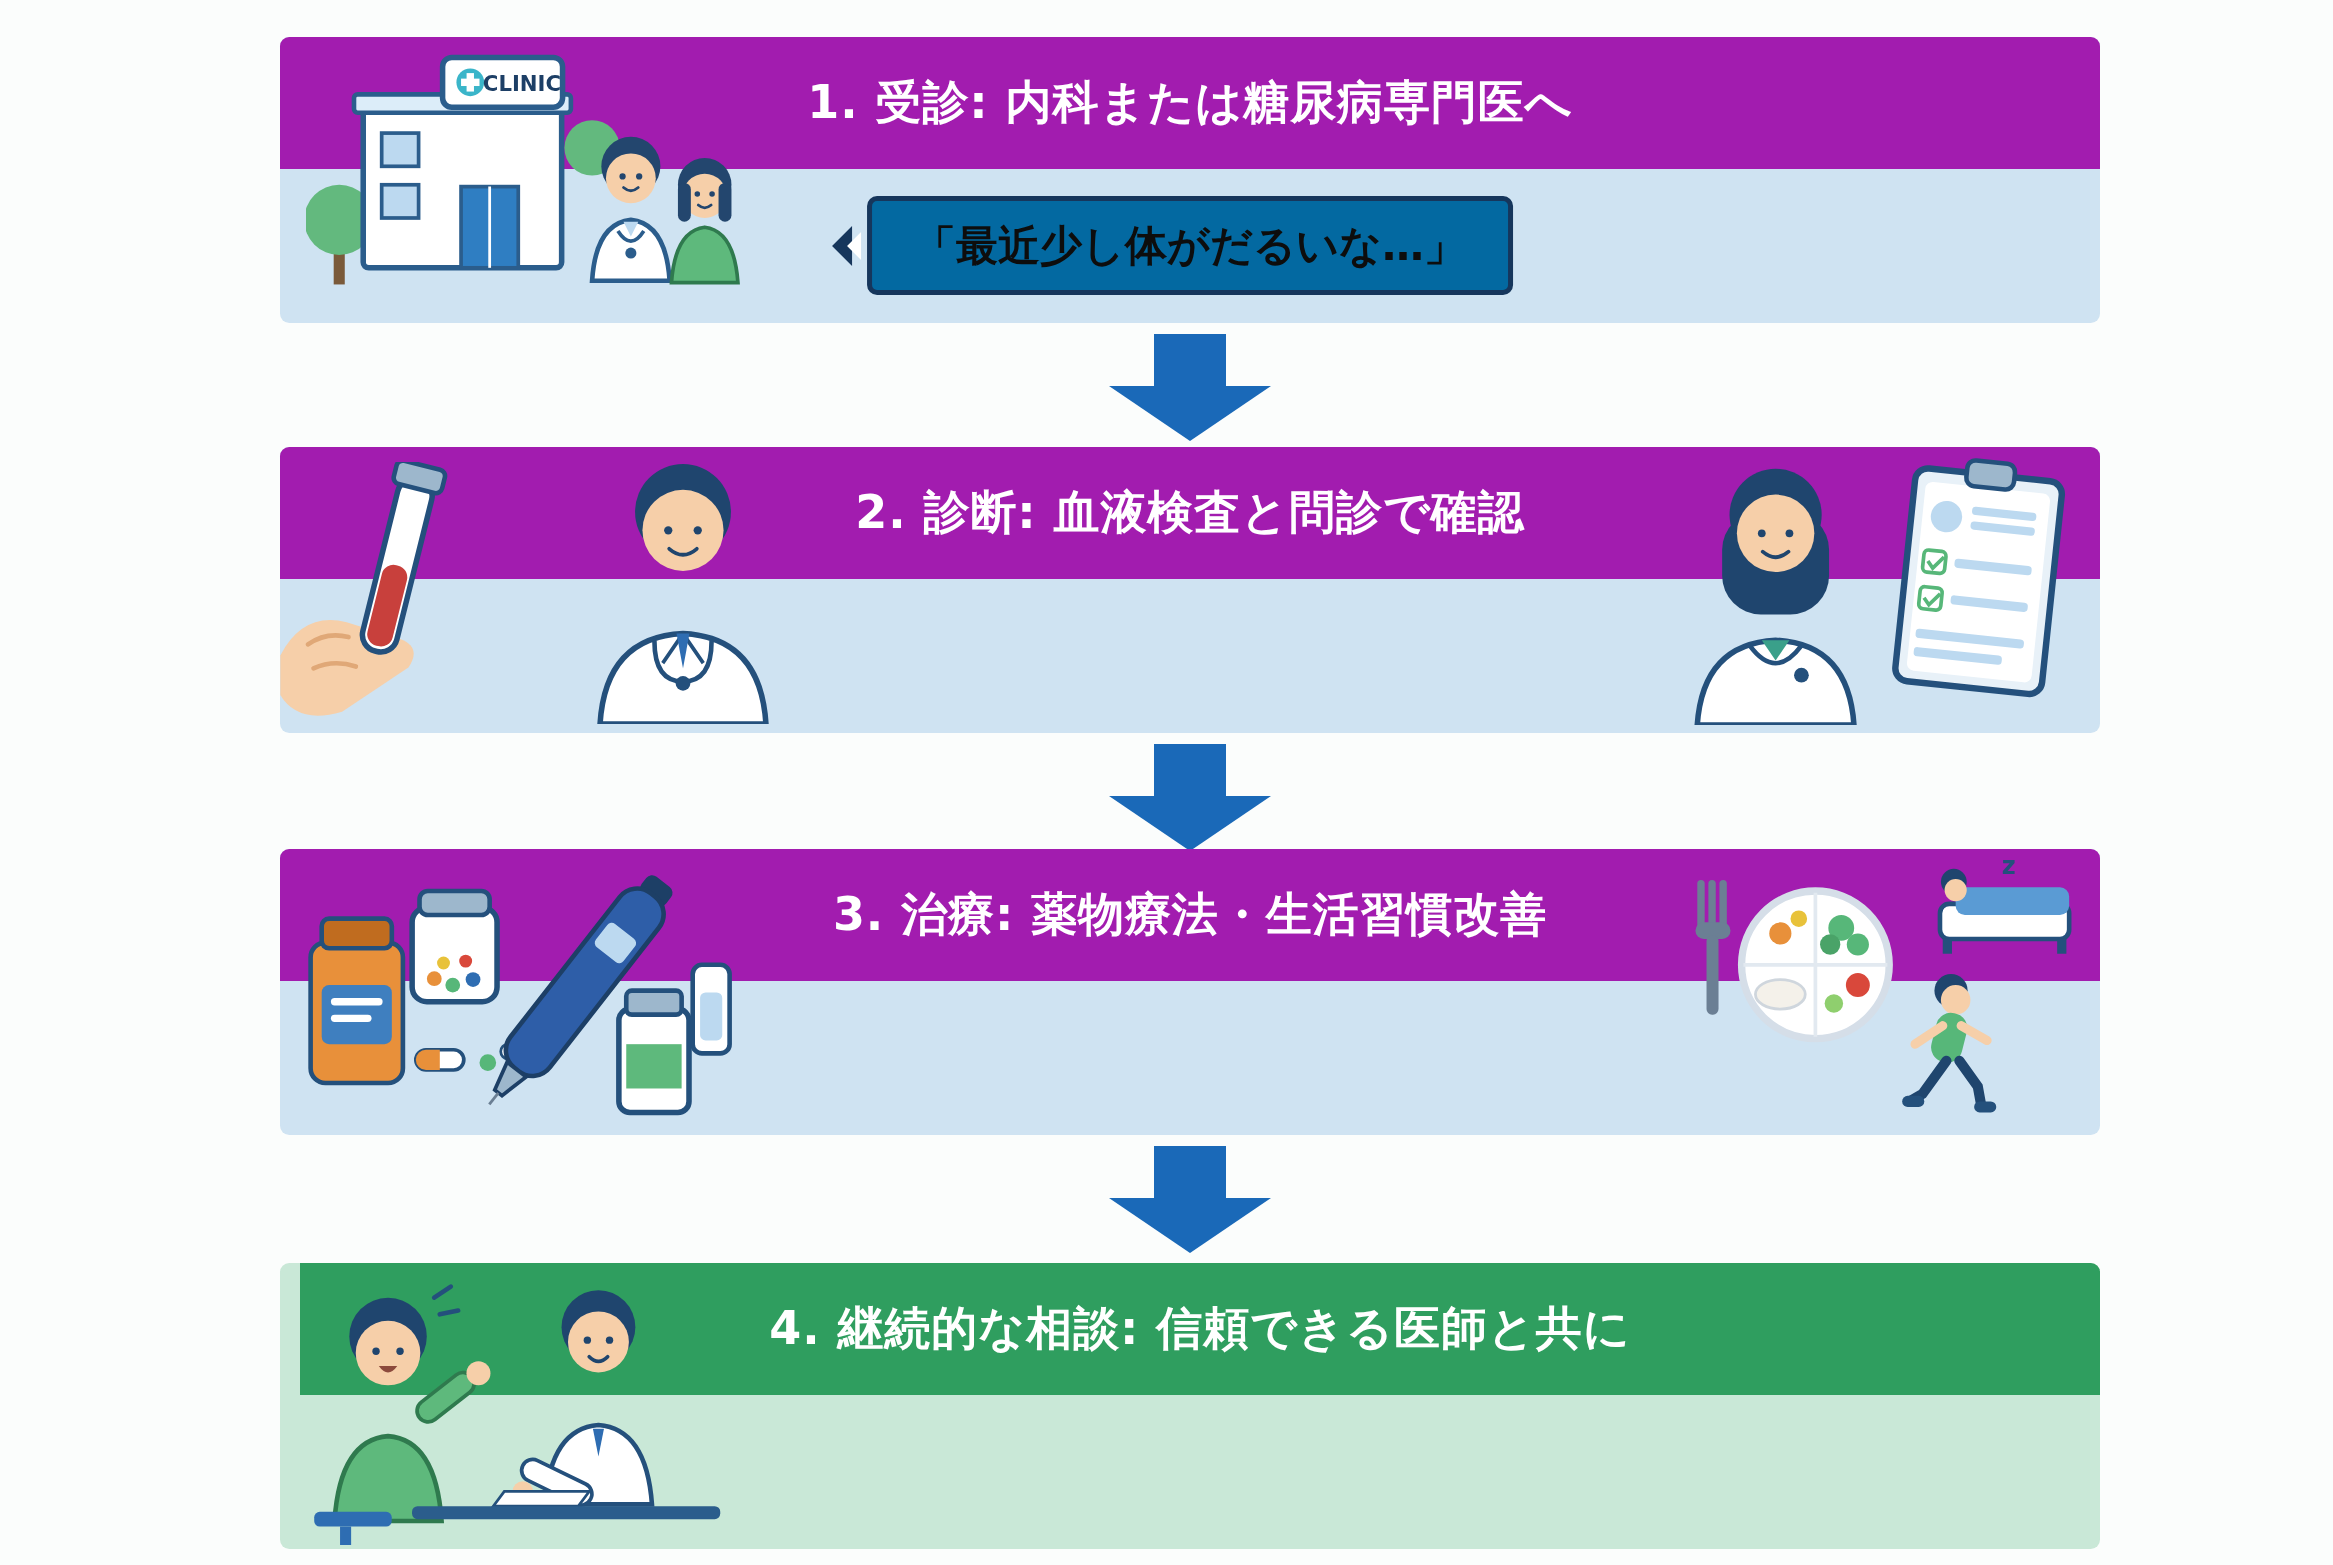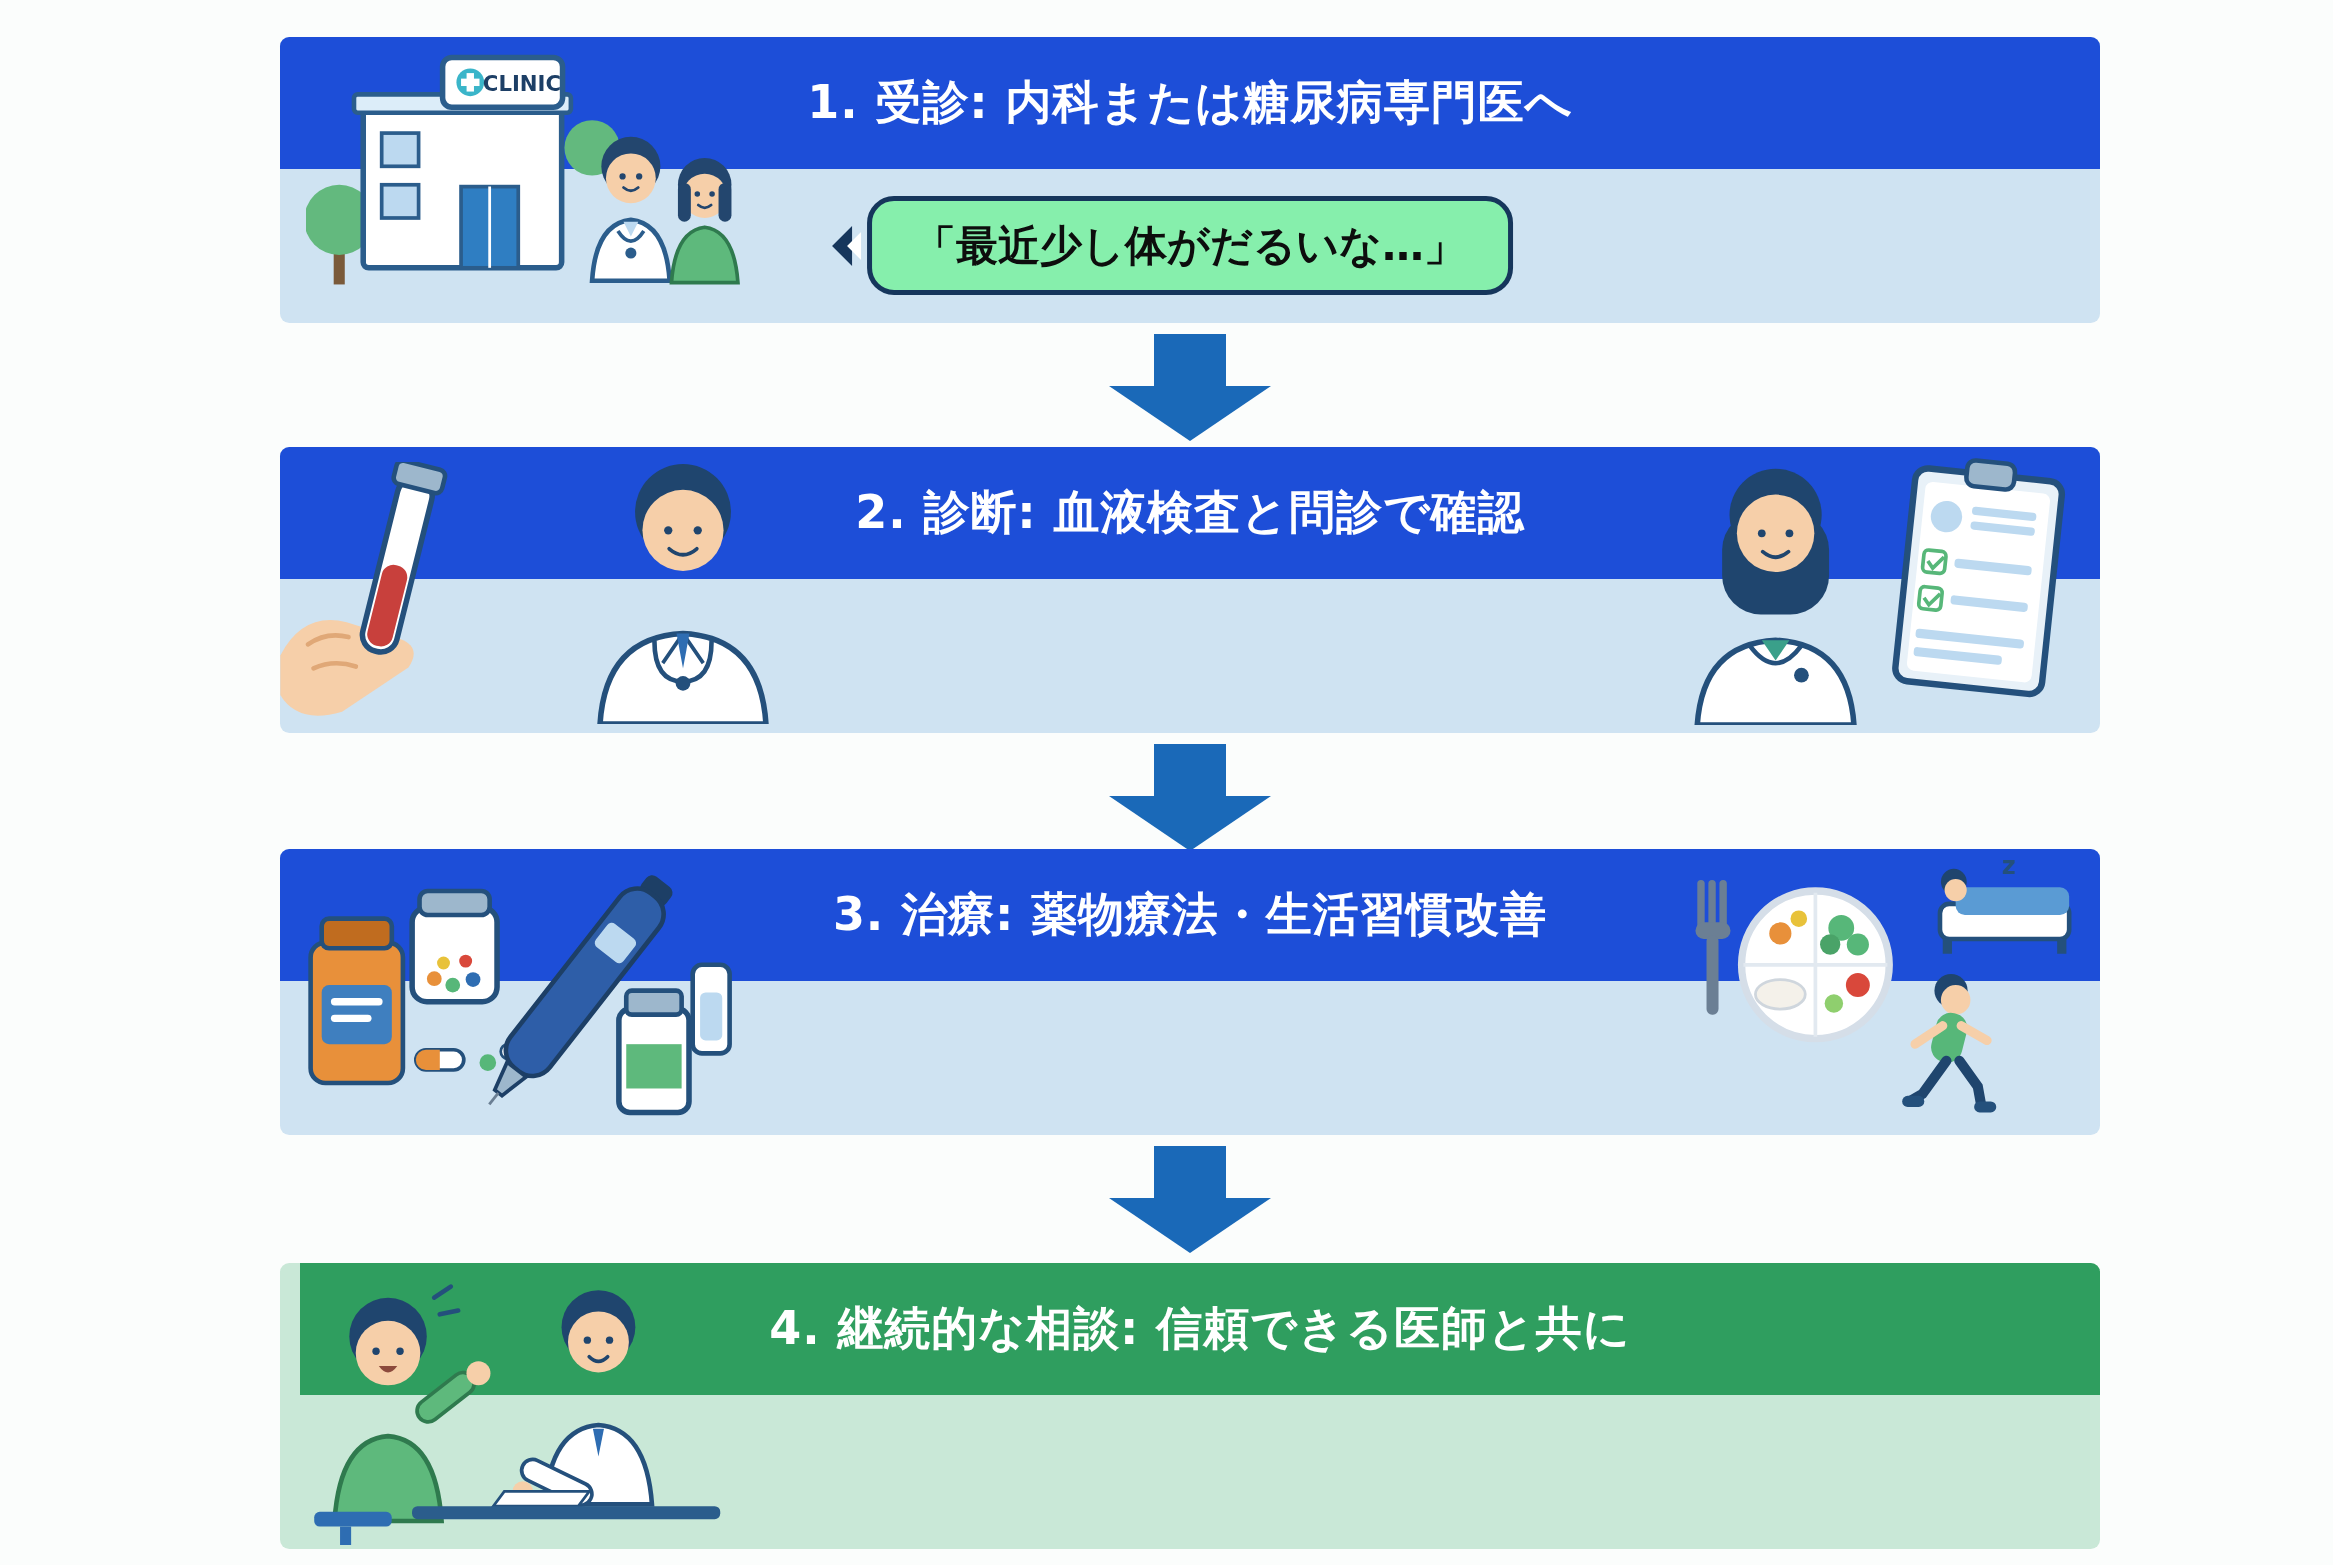--- a/index.html
+++ b/index.html
@@ -11,29 +11,29 @@
   .banner {
     position:absolute; left:280px; width:1820px; height:286px;
     border-radius:9.2px; overflow:hidden;
   }
   .banner.blue  { background:#cfe3f2; }
   .banner.green { background:#c9e8d7; }
   .banner-top {
     position:absolute; left:0; right:0; top:0; height:132px;
     display:flex; align-items:center; justify-content:center; z-index:2;
   }
-  .banner.blue  .banner-top { background:#1d4ed8; }
+  .banner.blue  .banner-top { background:#a21caf; }
   .banner.green .banner-top { background:#2f9e5f;margin-left:20px; }
   .step-title {
     color:#ffffff; font-size:46px; font-weight:bold; letter-spacing:0.9px;
     white-space:nowrap; text-align:center;
   }
   .bubble {
     position:absolute; left:50%; transform:translateX(-50%); top:159px;
-    background:#86efac; border:5.5px solid #16365c; border-radius:27px;
+    background:#0369a1; border:5.5px solid #16365c; border-radius:10px;
     padding:16.6px 42px; z-index:5; white-space:nowrap;
     font-size:42px; font-weight:bold; color:#0d0d0d;
     display:flex; align-items:center; justify-content:center;
   }
   .bubble::before { content:""; position:absolute; top:50%; margin-top:-20px;
     border:20px solid transparent; }
   .bubble::after  { content:""; position:absolute; top:50%; margin-top:-14px;
     border:14px solid transparent; }
   .tail-left::before  { left:-40px; border-left:0;  border-right-color:#16365c; }
   .tail-left::after   { left:-25px; border-left:0;  border-right-color:#ffffff; }

